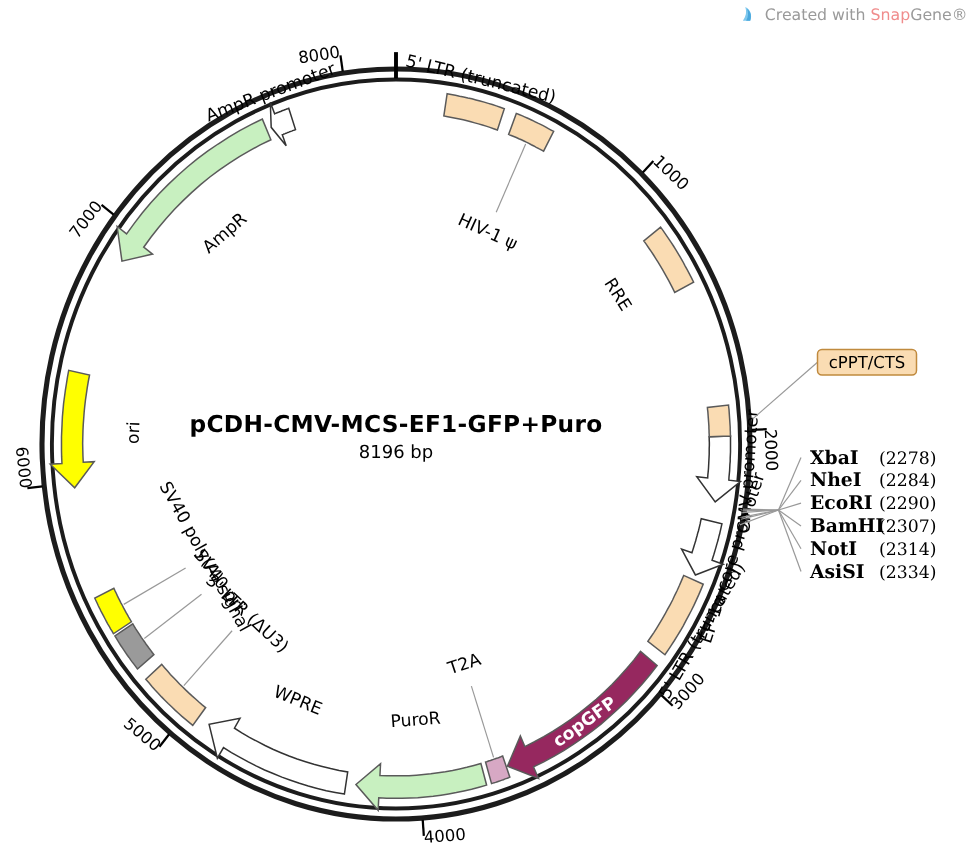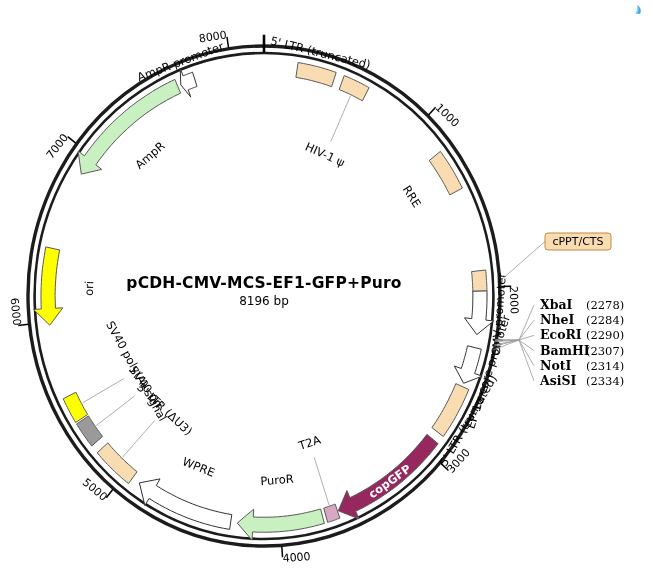--- a/index.html
+++ b/index.html
@@ -24,20 +24,21 @@
 </head>
 <body>
 
 <div id="stage">
 
   <div class="sg-brand">
     <svg class="sg-logo" viewBox="0 0 24 24">
       <path d="M6 20 C10 14 11 9 9 3 C15 6 18 12 15 20 Z" fill="#7ec8ee"></path>
       <path d="M10 20 C13 15 13 10 11 5 C16 9 17 15 15 20 Z" fill="#4aa8dd"></path>
     </svg>
+    <span><span>Created with </span><span class="sg-snap">Snap</span><span class="sg-gene">Gene</span><span class="sg-gene">®</span></span>
   </div>
 
   <svg id="map" viewBox="0 0 653 568">
     <g id="backbone-layer">
         <path d="M 264.00180921392445 46.00000000734627 A 236 250 0 1 1 263.9981907860754 46.00000000734627 A 236 250 0 0 1 264.00180921392445 46.00000000734627" fill="none" stroke="#1c1c1c" stroke-width="3.4"></path>
         <path d="M 264.0017585559346 53.00000000714056 A 229.392 243 0 1 1 263.9982414440653 53.00000000714056 A 229.392 243 0 0 1 264.0017585559346 53.00000000714056" fill="none" stroke="#1c1c1c" stroke-width="2.6"></path>
         <line x1="264" y1="52.25" x2="264" y2="34.75" stroke="#000" stroke-width="2.6"></line>
       </g>
     <g id="ticks-layer">
         <g>

